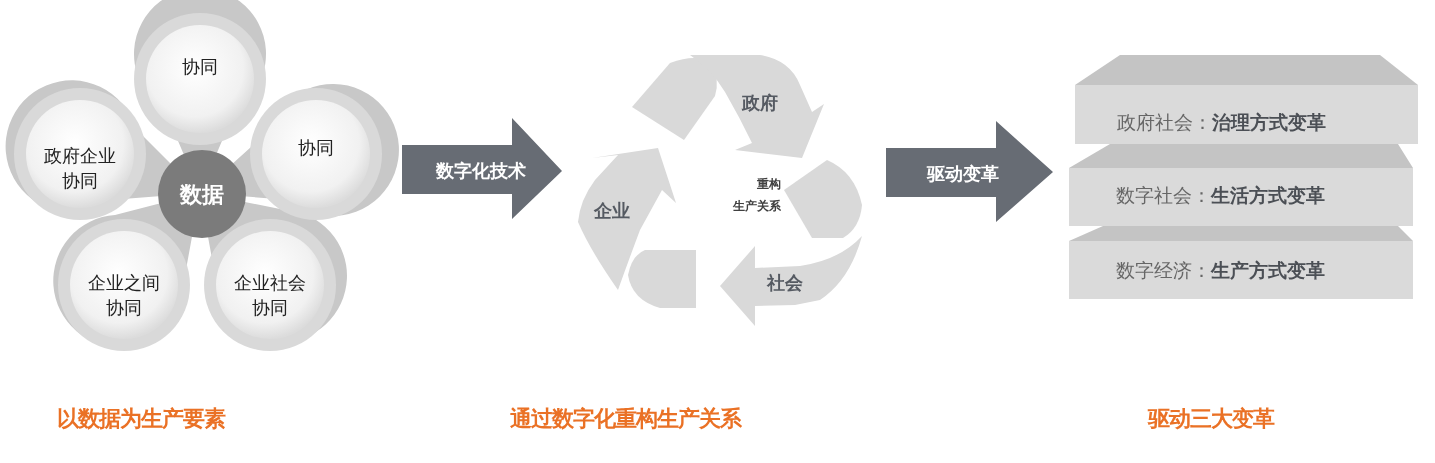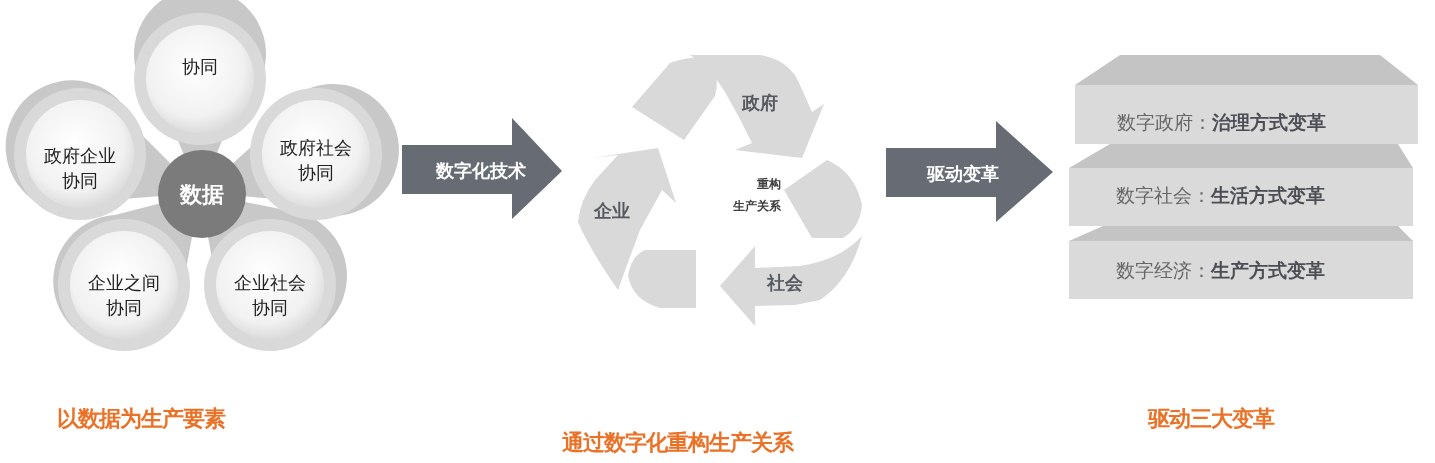--- a/index.html
+++ b/index.html
@@ -65,21 +65,20 @@
     </g>
     <circle cx="202" cy="194" r="44" fill="#7b7b7b"></circle>
   </svg>
 
   <div class="core-label abs" style="left:157px; top:180px;">数据</div>
 
   <div class="petal-label" style="left:145px; top:54px;">
     <span>协同</span>
   </div>
   <div class="petal-label" style="left:261px; top:135px;">
-    <span>政府社会</span>
     <span>协同</span>
   </div>
   <div class="petal-label" style="left:215px; top:270px;">
     <span>企业社会</span>
     <span>协同</span>
   </div>
   <div class="petal-label" style="left:69px; top:270px;">
     <span>企业之间</span>
     <span>协同</span>
   </div>
@@ -136,25 +135,25 @@
     <rect x="1069" y="241" width="344" height="58" fill="#dadada"></rect>
 
     <polygon points="1069,168 1110,144 1398,144 1413,168" fill="#c4c4c4"></polygon>
     <rect x="1069" y="168" width="344" height="58" fill="#dadada"></rect>
 
     <polygon points="1075,85 1120,55 1380,55 1418,85" fill="#c4c4c4"></polygon>
     <rect x="1075" y="85" width="343" height="59" fill="#dadada"></rect>
   </svg>
 
   <div class="slab-text" style="left:1117px; top:110px;">
-    <span class="pre">数字政府：</span><span class="em">治理方式变革</span>
+    <span class="pre">政府社会：</span><span class="em">治理方式变革</span>
   </div>
   <div class="slab-text" style="left:1116px; top:183px;">
     <span class="pre">数字社会：</span><span class="em">生活方式变革</span>
   </div>
   <div class="slab-text" style="left:1116px; top:258px;">
     <span class="pre">数字经济：</span><span class="em">生产方式变革</span>
   </div>
 </div>
 
 <div class="caption" style="left:57px;">以数据为生产要素</div>
-<div class="caption" style="left:562px;margin-top:24px;">通过数字化重构生产关系</div>
+<div class="caption" style="left:510px;">通过数字化重构生产关系</div>
 <div class="caption" style="left:1148px;">驱动三大变革</div>
 
 </body></html>

